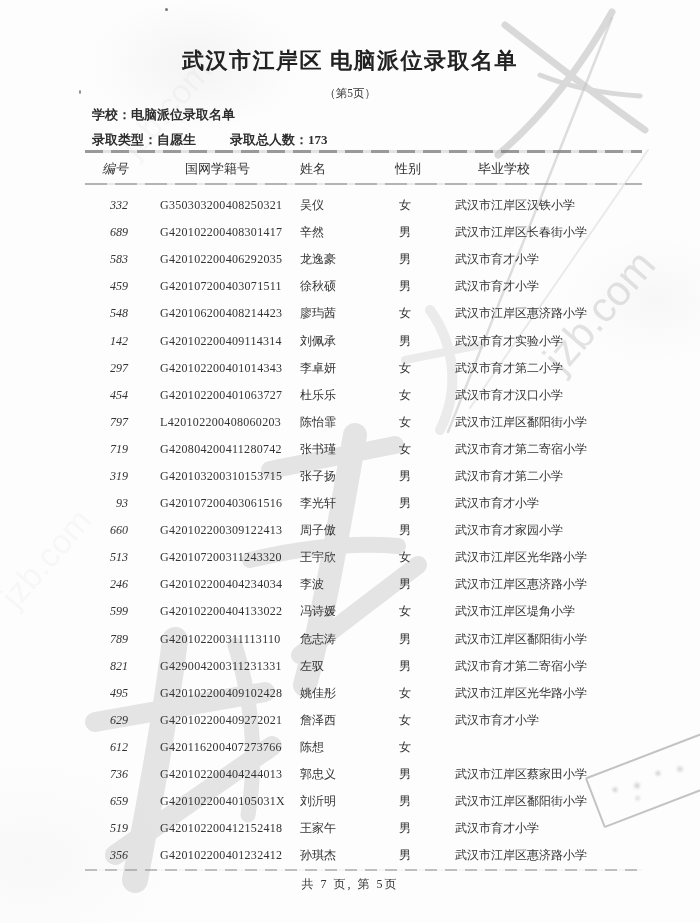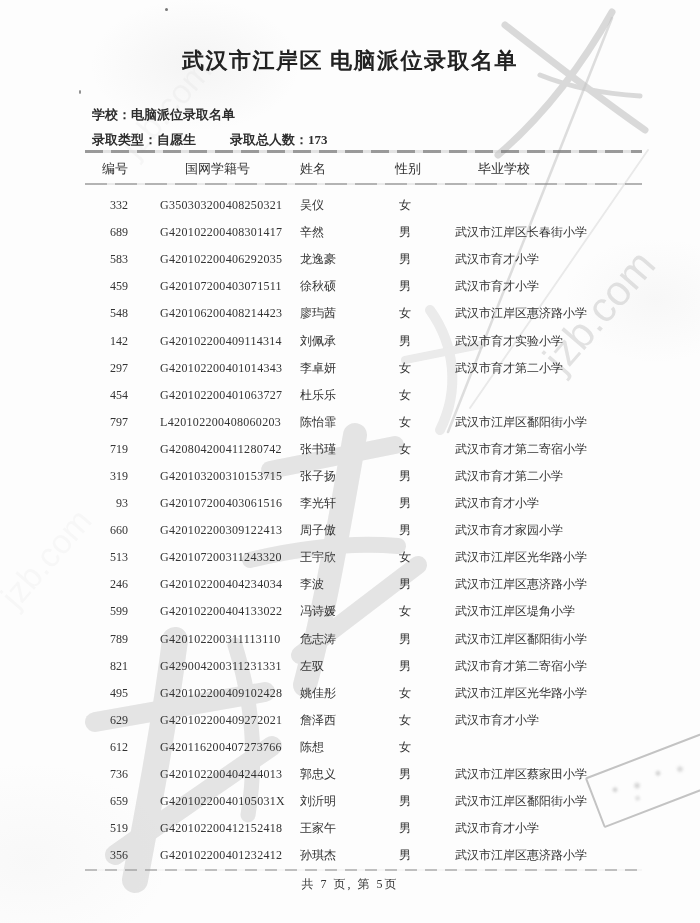--- a/index.html
+++ b/index.html
@@ -38,21 +38,21 @@
     background:repeating-linear-gradient(90deg, rgba(150,150,150,0.6) 0 12px, rgba(225,225,225,0.25) 12px 20px);}
   
   .grid-row{
     display:grid;
     grid-template-columns:55px 160px 95px 60px 1fr;
     align-items:center;
   }
   .thead{top:156px;left:85px;width:557px;height:26px;font-size:13px;color:#2f2f2f;}
   .thead .h-id{padding-left:45px;}
   .thead .h-school{padding-left:23px;}
-  .c-no{text-align:right;padding-right:12px;}
+  .c-no{text-align:right;padding-right:12px;font-style:italic;}
   .tbody{top:192px;left:85px;width:557px;}
   .row{height:27.1px;font-size:12px;color:#333;}
   .c-id{padding-left:20px;letter-spacing:0.3px;}
   .c-gender{padding-left:4px;}
   .footer{top:876px;left:20px;width:660px;text-align:center;font-size:12px;color:#333;letter-spacing:2px;}
   
   .wm-svg{top:0;left:0;pointer-events:none;filter:blur(0.5px);}
   .wm-text{
     pointer-events:none;
     font-family:"Liberation Sans","DejaVu Sans",sans-serif;
@@ -121,20 +121,21 @@
   </svg>
 
   <div class="abs wm-text wm-t1">jzb.com</div>
   <div class="abs wm-text wm-t2">jzb.com</div>
   <div class="abs wm-text wm-t3">jzb.com</div>
 
   <div class="abs speck s1"></div>
   <div class="abs speck s2"></div>
 
   <div class="abs doc-title">武汉市江岸区 电脑派位录取名单</div>
+  <div class="abs page-note">（第5页）</div>
 
   <div class="abs meta1">
     <span>学校：</span><span>电脑派位录取名单</span>
   </div>
 
   <div class="abs meta2">
     <span class="m-type"><span>录取类型：</span><span>自愿生</span></span>
     <span class="m-total"><span>录取总人数：</span><span>173</span></span>
   </div>
 
@@ -149,20 +150,21 @@
     <span>性别</span>
     <span class="h-school">毕业学校</span>
   </div>
 
   <div class="abs tbody">
     <div class="row grid-row">
         <span class="c-no">332</span>
         <span class="c-id">G350303200408250321</span>
         <span class="c-name">吴仪</span>
         <span class="c-gender">女</span>
+        <span class="c-school">武汉市江岸区汉铁小学</span>
       </div>
       <div class="row grid-row">
         <span class="c-no">689</span>
         <span class="c-id">G420102200408301417</span>
         <span class="c-name">辛然</span>
         <span class="c-gender">男</span>
         <span class="c-school">武汉市江岸区长春街小学</span>
       </div>
       <div class="row grid-row">
         <span class="c-no">583</span>
@@ -197,20 +199,21 @@
         <span class="c-id">G420102200401014343</span>
         <span class="c-name">李卓妍</span>
         <span class="c-gender">女</span>
         <span class="c-school">武汉市育才第二小学</span>
       </div>
       <div class="row grid-row">
         <span class="c-no">454</span>
         <span class="c-id">G420102200401063727</span>
         <span class="c-name">杜乐乐</span>
         <span class="c-gender">女</span>
+        <span class="c-school">武汉市育才汉口小学</span>
       </div>
       <div class="row grid-row">
         <span class="c-no">797</span>
         <span class="c-id">L420102200408060203</span>
         <span class="c-name">陈怡霏</span>
         <span class="c-gender">女</span>
         <span class="c-school">武汉市江岸区鄱阳街小学</span>
       </div>
       <div class="row grid-row">
         <span class="c-no">719</span>

